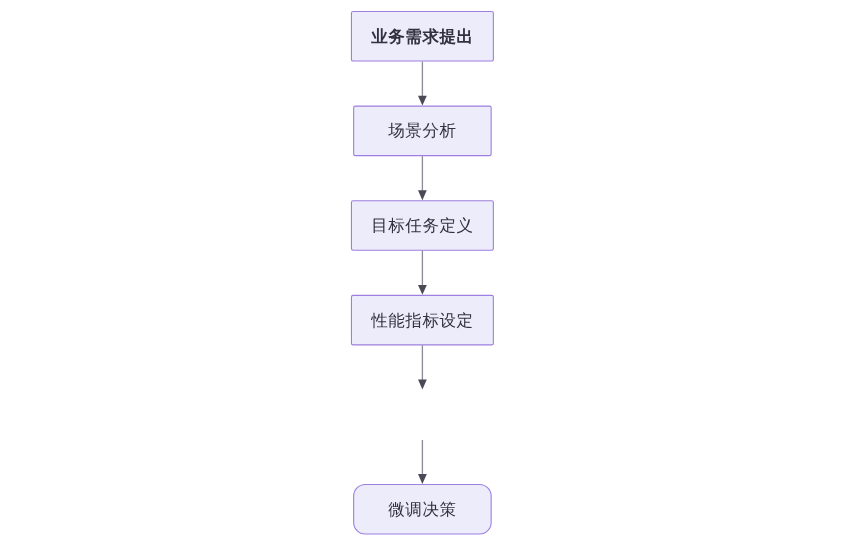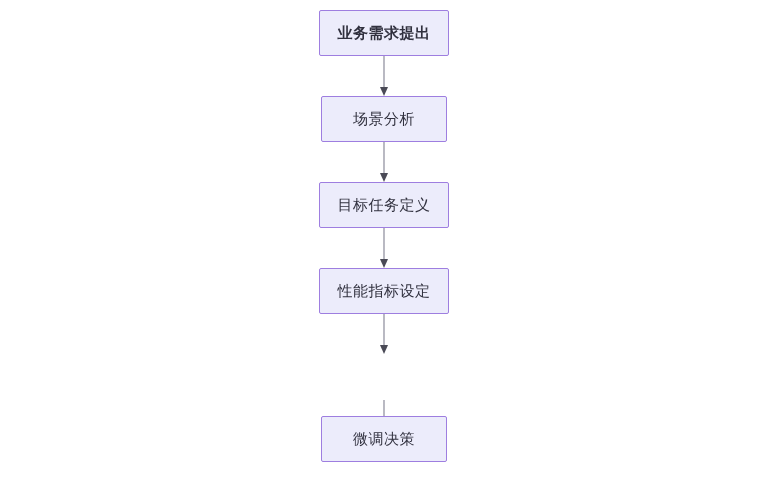--- a/index.html
+++ b/index.html
@@ -115,18 +115,18 @@
       <line class="edge-line" x1="5" y1="0" x2="5" y2="33"></line>
       <polygon class="edge-head" points="5,40 1,31 9,31"></polygon>
     </svg>
 
 
     <svg class="flow-edge" style="top:400px;" width="10" height="40" viewBox="0 0 10 40">
       <line class="edge-line" x1="5" y1="0" x2="5" y2="33"></line>
       <polygon class="edge-head" points="5,40 1,31 9,31"></polygon>
     </svg>
 
-    <div class="flow-node w-narrow" style="top:416px;">
+    <div class="flow-node w-narrow" style="top:440px;border-radius:11px;">
       <span>微调决策</span>
     </div>
 
   </div>
 </div>
 
 </body></html>

